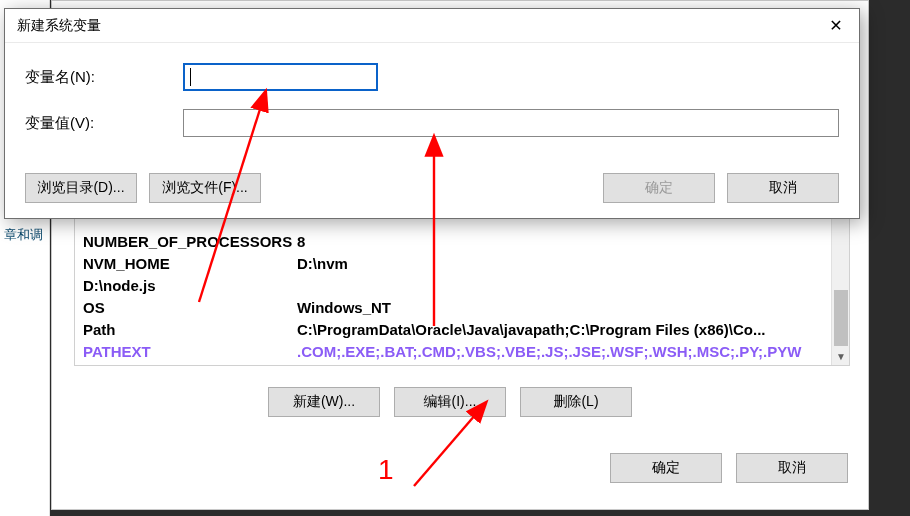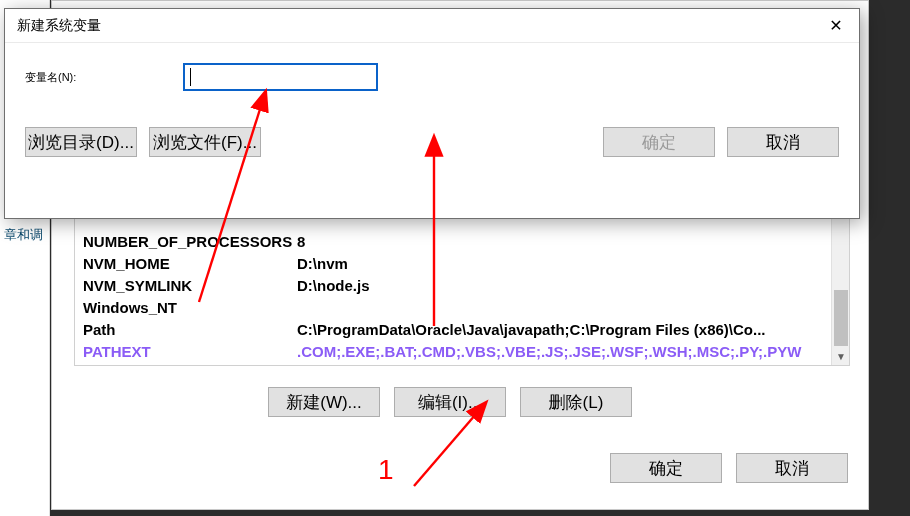--- a/index.html
+++ b/index.html
@@ -78,21 +78,21 @@
       width: 818px; height: 40px;
       display: flex;
       justify-content: flex-end;
       gap: 14px;
       padding-right: 22px;
     }
     .btn {
       width: 112px; height: 30px;
       background: #e1e1e1;
       border: 1px solid #adadad;
-      font-family: inherit; font-size: 17px;
+      font-family: inherit; font-size: 14px;
       cursor: pointer;
     }
 
     
     .new-var-dialog {
       position: absolute;
       left: 4px; top: 8px;
       width: 856px; height: 211px;
       background: #fff;
       border: 1px solid #6f6f6f;
@@ -110,21 +110,21 @@
     .nv-title { font-size: 14px; color: #000; }
     .nv-close {
       margin-left: auto;
       width: 46px; height: 34px;
       display: flex; align-items: center; justify-content: center;
       font-size: 16px;
       cursor: pointer;
     }
     .nv-body { position: relative; padding: 20px 20px 12px 20px; }
     .nv-row { display: flex; align-items: center; margin-bottom: 18px; }
-    .nv-label { width: 158px; font-size: 11px; color: #000; }
+    .nv-label { width: 158px; font-size: 15px; color: #000; }
     .nv-input {
       flex: 1;
       height: 28px;
       padding: 2px 6px;
       font-family: inherit; font-size: 14px;
       border: 1px solid #888;
       background: #fff;
     }
     .nv-input.focus { border: 2px solid #0a62c9; padding: 1px 5px; }
     .nv-caret {
@@ -170,24 +170,24 @@
     <div class="env-rows">
       <div class="env-row">
         <div class="env-col-name">NUMBER_OF_PROCESSORS</div>
         <div class="env-col-val">8</div>
       </div>
       <div class="env-row">
         <div class="env-col-name">NVM_HOME</div>
         <div class="env-col-val">D:\nvm</div>
       </div>
       <div class="env-row">
-        <div class="env-col-name">NVM_SYMLINK</div>
         <div class="env-col-val">D:\node.js</div>
       </div>
       <div class="env-row">
+        <div class="env-col-name">OS</div>
         <div class="env-col-val">Windows_NT</div>
       </div>
       <div class="env-row">
         <div class="env-col-name">Path</div>
         <div class="env-col-val">C:\ProgramData\Oracle\Java\javapath;C:\Program Files (x86)\Co...</div>
       </div>
       <div class="env-row cut">
         <div class="env-col-name">PATHEXT</div>
         <div class="env-col-val">.COM;.EXE;.BAT;.CMD;.VBS;.VBE;.JS;.JSE;.WSF;.WSH;.MSC;.PY;.PYW</div>
       </div>
@@ -218,20 +218,24 @@
     </div>
   </div>
   <div class="nv-body">
     <div class="nv-row">
       <div class="nv-label">变量名(N):</div>
       <div style="flex:1;position:relative;">
         <input class="nv-input focus" type="text" value="" style="">
         <div class="nv-caret" style="left:7px; top:5px;"></div>
       </div>
     </div>
+    <div class="nv-row">
+      <div class="nv-label">变量值(V):</div>
+      <input class="nv-input" type="text" value="" style="">
+    </div>
   </div>
   <div class="nv-buttons">
     <button class="btn">浏览目录(D)...</button>
     <button class="btn">浏览文件(F)...</button>
     <div class="spacer"></div>
     <button class="btn btn-disabled">确定</button>
     <button class="btn">取消</button>
   </div>
 </div>
 

